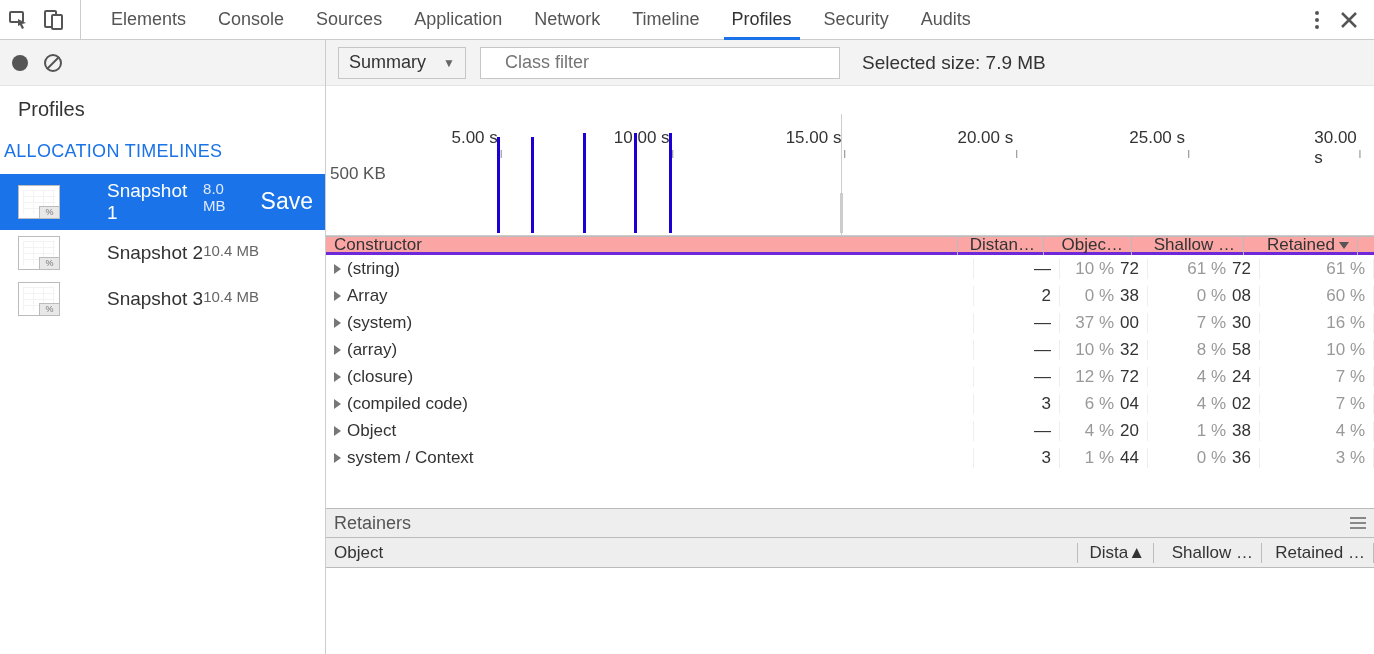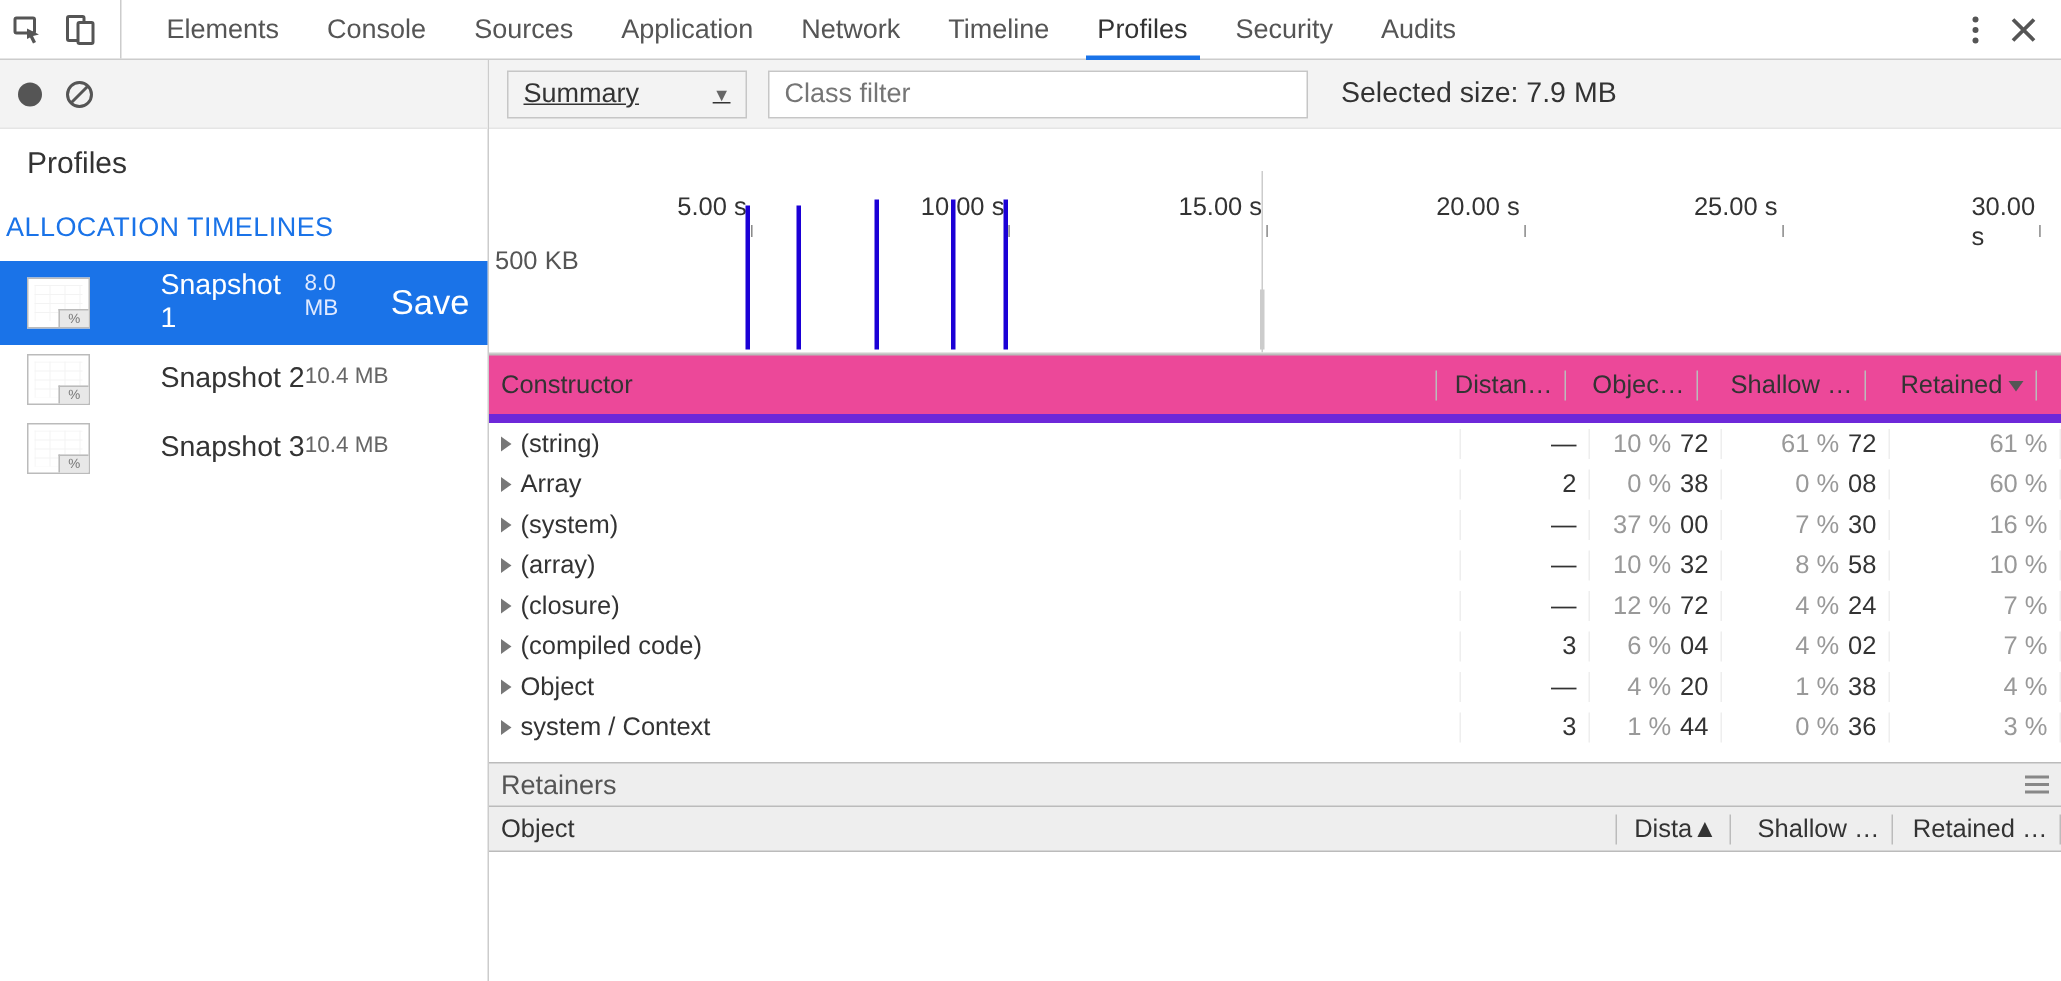--- a/index.html
+++ b/index.html
@@ -30,38 +30,38 @@
   .snapshot-text { display: flex; flex-direction: row; line-height: 1.15; margin-left: 37px; }
   .snapshot-name { font-size: 19px; }
   .snapshot-size { font-size: 15px; }
   .snapshot-item.selected .snapshot-size { color: #e0eaff; }
   .snapshot-size.dim { color: #666; }
   .snapshot-save { margin-left: auto; font-size: 23px; color: #fff; }
 
   
   .main { flex: 1; display: flex; flex-direction: column; min-width:0; }
   .main-toolbar { height: 46px; border-bottom: 1px solid #e5e5e5; background: #f3f3f3; display: flex; align-items: center; padding: 0 12px; gap: 14px; }
-  .dropdown { width: 160px; height: 32px; border: 1px solid #c6c6c6; background: #fff0; display: flex; align-items:center; justify-content:space-between; padding:0 10px; font-size:18px;text-decoration:underline; }
+  .dropdown { width: 128px; height: 32px; border: 1px solid #c6c6c6; background: #fff0; display: flex; align-items:center; justify-content:space-between; padding:0 10px; font-size:18px; }
   .dropdown .caret { font-size: 12px; color:#666; }
-  .class-filter { width: 360px; height: 32px; border: 1px solid #c6c6c6; padding: 0 10px; font-size: 18px; background:#fff; }
+  .class-filter { width: 360px; height: 32px; border: 1px solid #c6c6c6; padding: 0 24px; font-size: 18px; background:#fff; }
   .selected-size { margin-left: 8px; font-size: 19px; }
 
   
   .timeline { height: 150px; border-bottom: 1px solid #ccc; position: relative; background:#fff; overflow:hidden; }
   .timeline-ticks { position:absolute; top:2px; left:0; right:0; height:24px;margin-top:40px; }
   .tick { position:absolute; top:0; font-size:17px; color:#333; transform:translateX(-100%); }
   .tick::before { content:""; position:absolute; right:-4px; top:22px; width:1px; height:8px; background:#888; }
   .timeline-body { position:absolute; top:28px; left:0; right:0; bottom:0; }
   .ylabel { position:absolute; left:4px; top:50px; font-size:17px; color:#555; }
   .vbar { position:absolute; bottom:2px; width:3px; background:#1b00d6; }
   .gridline { position:absolute; top:0; bottom:0; width:1px; background:#ccc; }
 
   
   .table-wrap { flex: 1; overflow: hidden; display:flex; flex-direction:column; min-height:0; }
-  .thead { display:flex; border-top:1px solid #bbb; border-bottom:6px solid #6d28d9; background:#ec4899; height:46px; align-items:center; }
+  .thead { display:flex; border-top:1px solid #bbb; border-bottom:3px solid #6d28d9; background:#fca5a5; height:19px; align-items:center; }
   .th { border-right:1px solid #bbb; padding:0 8px; font-size:17px; color:#333; overflow:hidden; text-overflow:ellipsis; white-space:nowrap; }
   .th.sort::after { content:""; display:inline-block; width:0;height:0;border-left:5px solid transparent;border-right:5px solid transparent;border-top:7px solid #555; margin-left:4px; vertical-align:middle; }
   .col-constructor { flex: 1; }
   .col-dist { width: 86px; text-align:right; }
   .col-obj { width: 88px; text-align:right; }
   .col-shallow { width: 112px; text-align:right; }
   .col-retained { width: 114px; text-align:right; }
   .col-extra { width:4px; background:transparent; border-right:none; }
 
   .tbody { overflow:auto; flex:1; }

